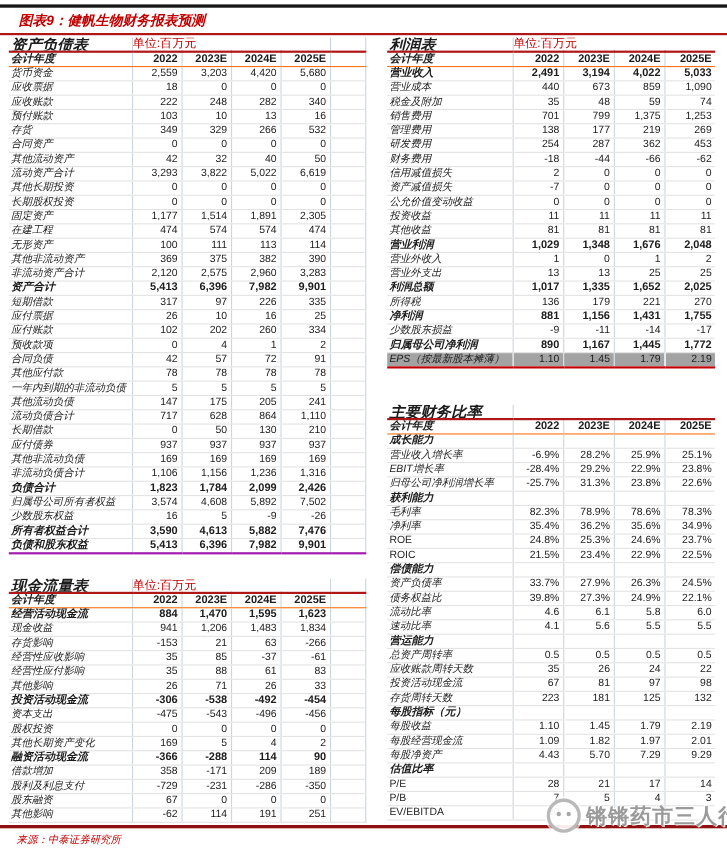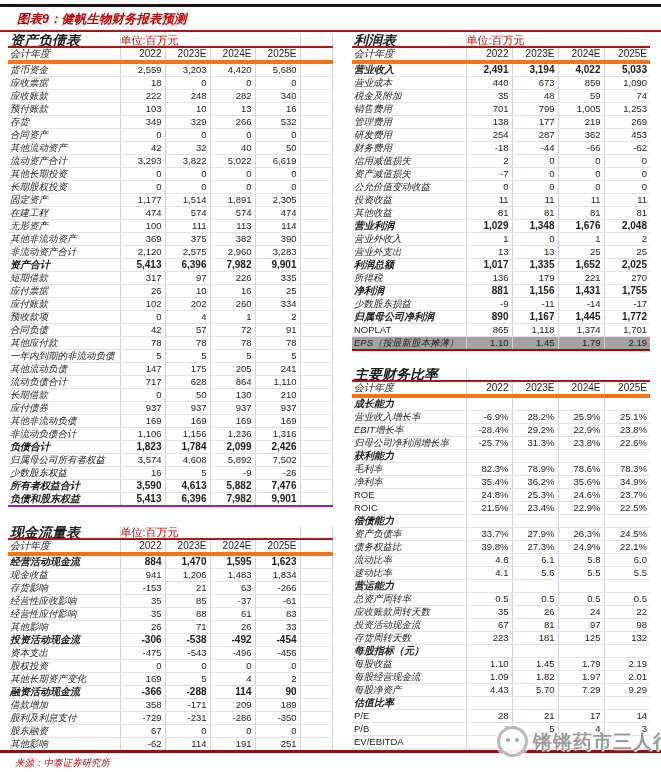--- a/index.html
+++ b/index.html
@@ -21,21 +21,21 @@
 
   .fin td{
     height:12px;line-height:12px;font-size:9.5px;padding:0 3px 0 0;
     border-bottom:1px solid #e3e3e3;white-space:nowrap;overflow:hidden;color:#1c1c1c;
   }
   .fin td.label{padding-left:2px;font-style:italic}
   .fin td.label.latin{font-style:normal}
   .fin td.num,.fin td.trail,.fin td.unit{border-left:1px solid #ccd6de}
   .fin td.trail{border-right:1px solid #ccd6de}
   .fin td.num{text-align:right}
-  .fin tr.head td{font-weight:normal;font-size:10px;border-bottom:4px solid #f97316}
+  .fin tr.head td{font-weight:bold;font-size:10px;border-bottom:1px solid #f97316}
   .fin tr.head td.label{font-style:italic}
   .fin tr.section-row td{border-bottom:2px solid #b01616}
   .fin td.sec-title{font-weight:bold;font-size:14px;font-style:italic;padding-left:2px}
   .fin td.unit{color:#c00000;font-size:11px;font-style:normal}
   .fin tr.bold td{font-weight:bold;font-size:10px}
   .fin tr.section td.label{font-weight:bold;font-size:10px}
   .fin tr.redline td{border-bottom:2px solid #a21caf}
   .fin tr.highlight td{background:#a3a3a3}
   .fin tr.highlight td{border-bottom:2px solid #c00000}
 
@@ -537,21 +537,21 @@
         <td class="label">税金及附加</td>
         <td class="num">35</td>
         <td class="num">48</td>
         <td class="num">59</td>
         <td class="num">74</td>
       </tr>
       <tr class="">
         <td class="label">销售费用</td>
         <td class="num">701</td>
         <td class="num">799</td>
-        <td class="num">1,005</td>
+        <td class="num">1,375</td>
         <td class="num">1,253</td>
       </tr>
       <tr class="">
         <td class="label">管理费用</td>
         <td class="num">138</td>
         <td class="num">177</td>
         <td class="num">219</td>
         <td class="num">269</td>
       </tr>
       <tr class="">
@@ -651,27 +651,20 @@
         <td class="num">-11</td>
         <td class="num">-14</td>
         <td class="num">-17</td>
       </tr>
       <tr class="bold">
         <td class="label">归属母公司净利润</td>
         <td class="num">890</td>
         <td class="num">1,167</td>
         <td class="num">1,445</td>
         <td class="num">1,772</td>
-      </tr>
-      <tr class="">
-        <td class="label latin">NOPLAT</td>
-        <td class="num">865</td>
-        <td class="num">1,118</td>
-        <td class="num">1,374</td>
-        <td class="num">1,701</td>
       </tr>
       <tr class="highlight redline">
         <td class="label">EPS（按最新股本摊薄）</td>
         <td class="num">1.10</td>
         <td class="num">1.45</td>
         <td class="num">1.79</td>
         <td class="num">2.19</td>
       </tr>
     </tbody>
   </table>

